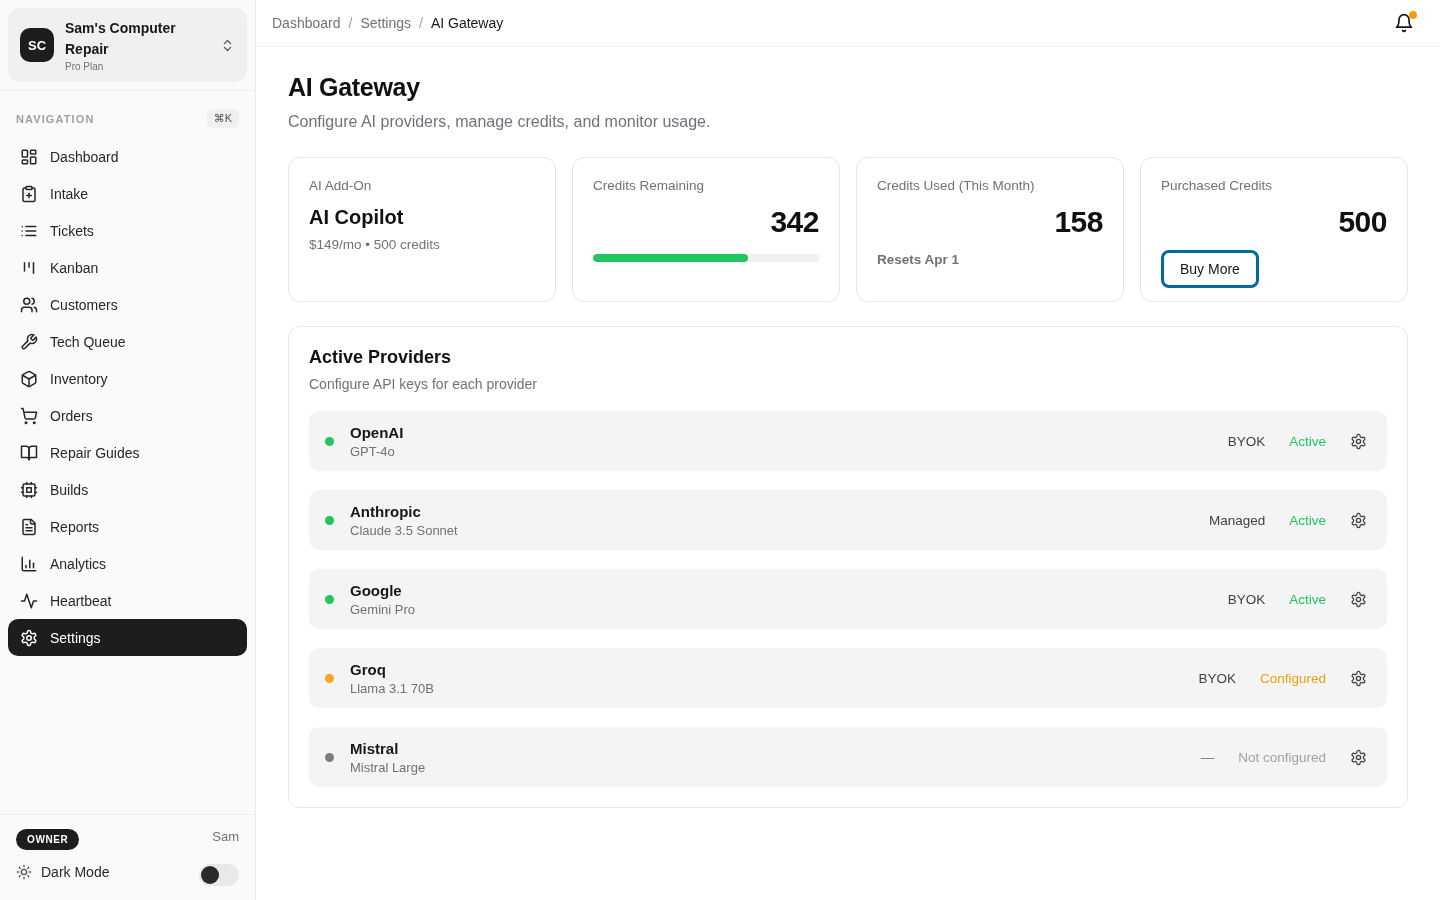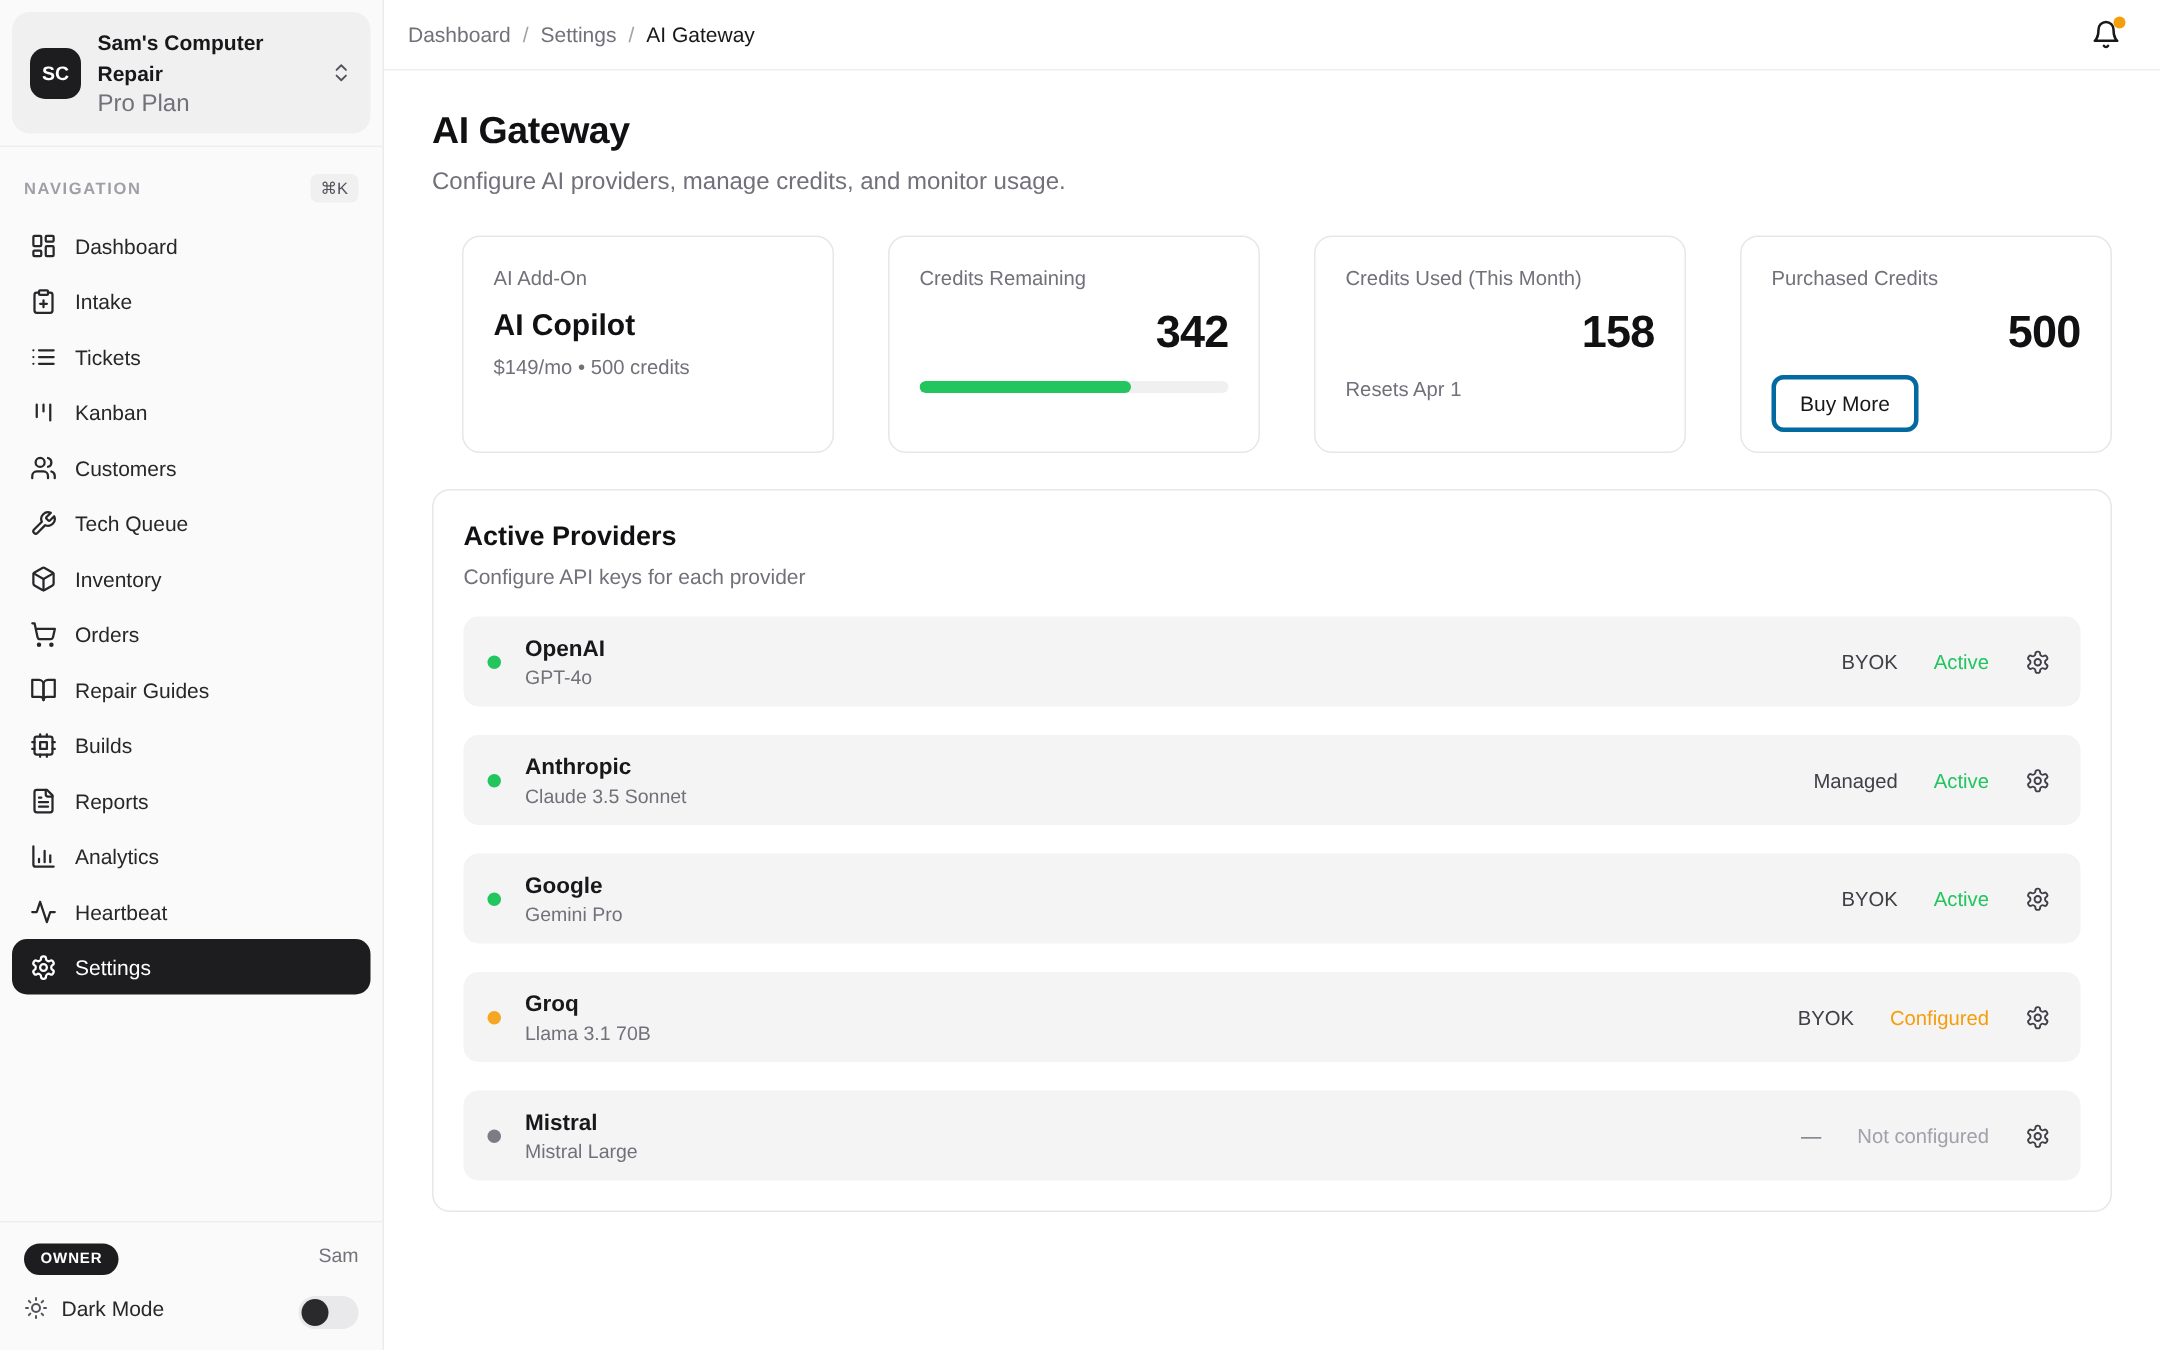--- a/index.html
+++ b/index.html
@@ -22,21 +22,21 @@
     background:#f0f0f1; border-radius:12px; padding:10px 12px;
     display:flex; align-items:center; gap:11px; cursor:pointer;
   }
   .avatar {
     width:34px; height:34px; border-radius:10px; background:#1d1d1f;
     color:#fff; font-size:13px; font-weight:700;
     display:flex; align-items:center; justify-content:center; flex:none;
   }
   .ws-meta { flex:1; min-width:0; }
   .ws-name { font-size:14px; font-weight:600; color:#18181b; line-height:1.5; max-width:122px; }
-  .ws-plan { font-size:16px; color:#71717a; margin-top:1px; }
+  .ws-plan { font-size:10px; color:#71717a; margin-top:1px; }
   .ws-chevron { color:#52525b; }
   .ws-chevron svg { width:15px; height:15px; }
 
   .nav-header {
     display:flex; align-items:center; justify-content:space-between;
     padding:18px 16px 10px 16px;
   }
   .nav-title { font-size:11px; font-weight:600; letter-spacing:1.1px; color:#9f9fa6; }
   .kbd-badge {
     font-size:11px; color:#52525b; background:#f0f0f1;
@@ -95,31 +95,31 @@
 
   .content { padding:26px 32px; overflow:hidden; }
   .page-title { font-size:25px; font-weight:700; color:#111113; letter-spacing:-0.3px; }
   .page-subtitle { font-size:16px; color:#71717a; margin-top:11px; }
 
   .stats-grid {
     margin-top:26px; display:grid; grid-template-columns:repeat(4,1fr); gap:16px;
   }
   .stat-card {
     border:1px solid #e7e7ea; border-radius:12px; background:#fff;
-    padding:20px; height:145px;margin-left:20px;
+    padding:20px; height:145px;
   }
   .stat-label { font-size:13.5px; color:#71717a; }
   .stat-value { font-size:30px; font-weight:700; color:#111113; letter-spacing:-0.5px; margin-top:12px;text-align:right; }
   .addon-name { font-size:20px; font-weight:700; color:#111113; margin-top:13px; }
   .addon-price { font-size:13.5px; color:#71717a; margin-top:8px; }
   .progress-track {
     margin-top:15px; height:8px; border-radius:999px; background:#f0f0f1; overflow:hidden;
   }
   .progress-fill { height:100%; border-radius:999px; background:#22c55e; }
-  .stat-sub { font-size:13.5px; color:#71717a; margin-top:13px; }
+  .stat-sub { font-size:13.5px; color:#71717a; margin-top:13px;font-weight:bold; }
   .buy-more-btn {
     margin-top:11px; display:inline-block; background:#fff;
     border:3px solid #0369a1; border-radius:8px; padding:8px 16px;
     font-size:14px; font-weight:500; color:#18181b; cursor:pointer;
     font-family:inherit;
   }
 
   .providers-card {
     margin-top:24px; border:1px solid #e7e7ea; border-radius:12px;
     background:#fff; padding:20px;

